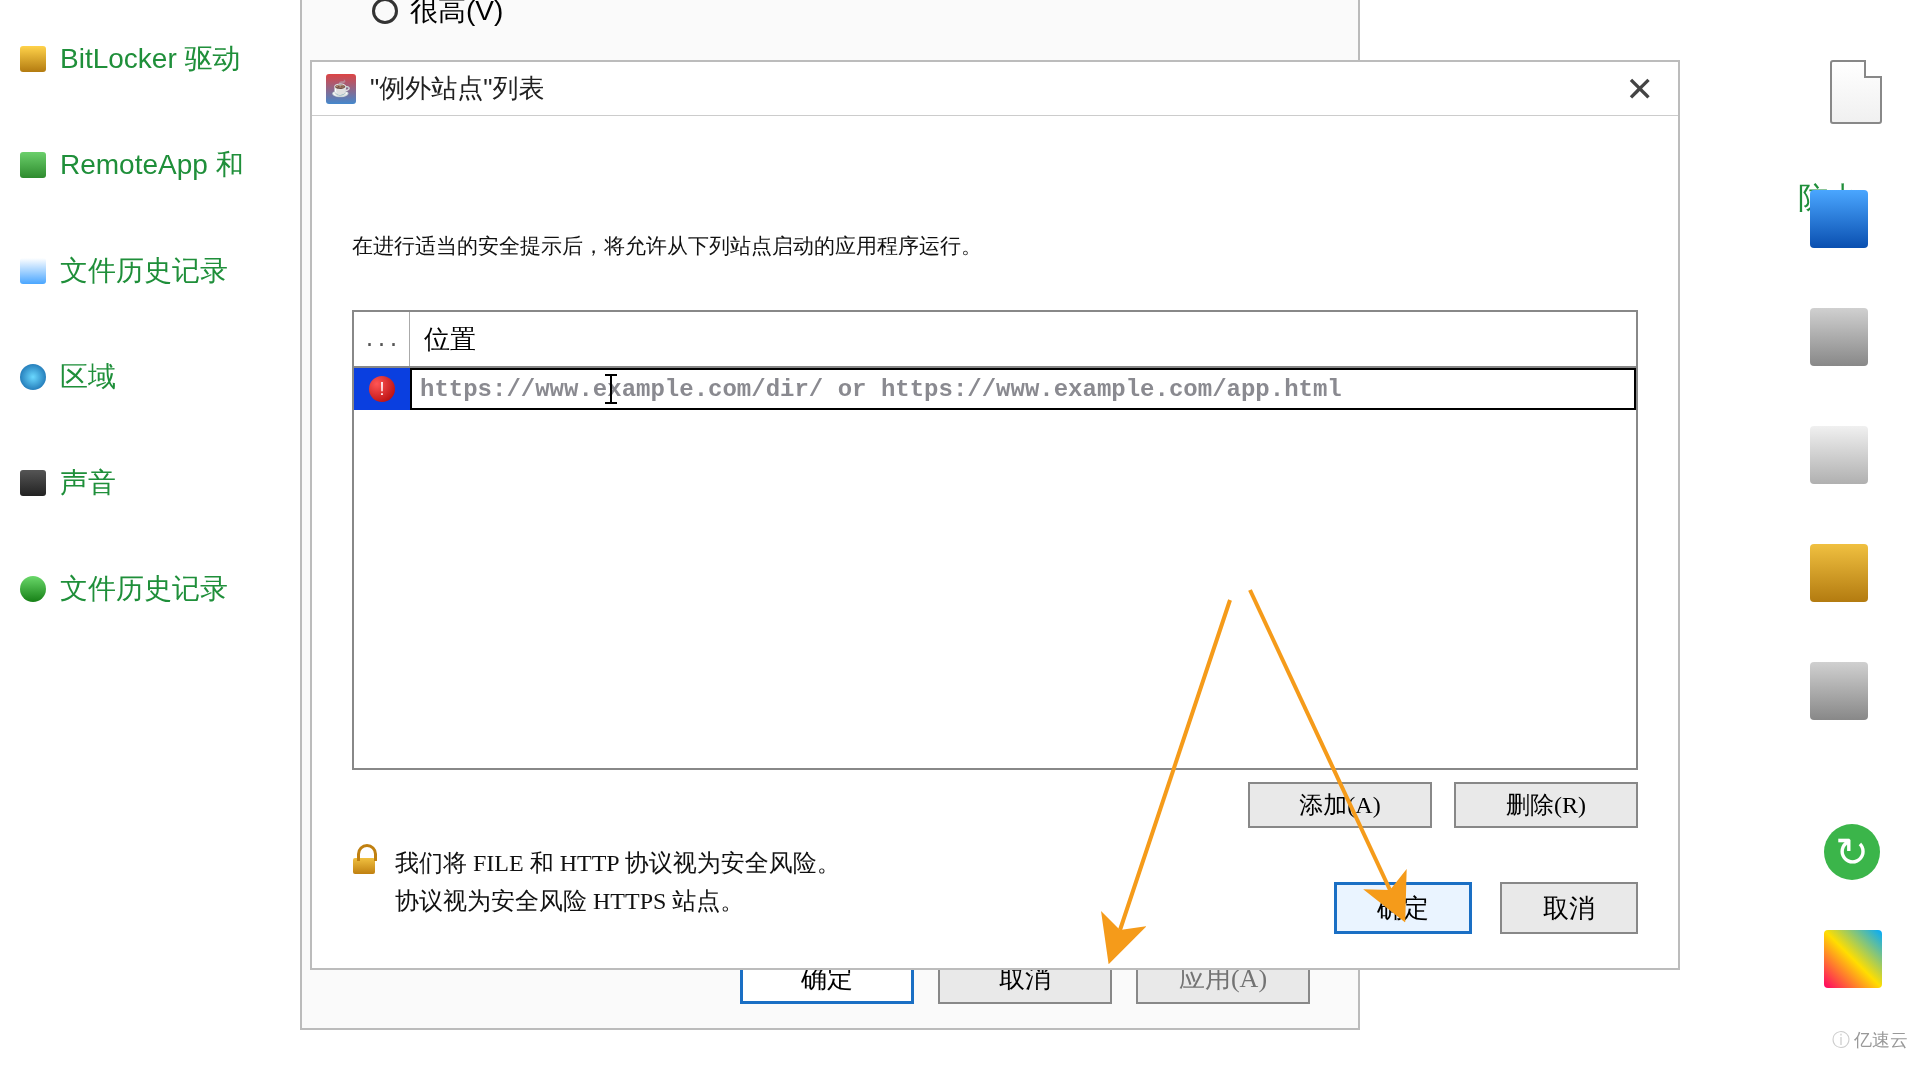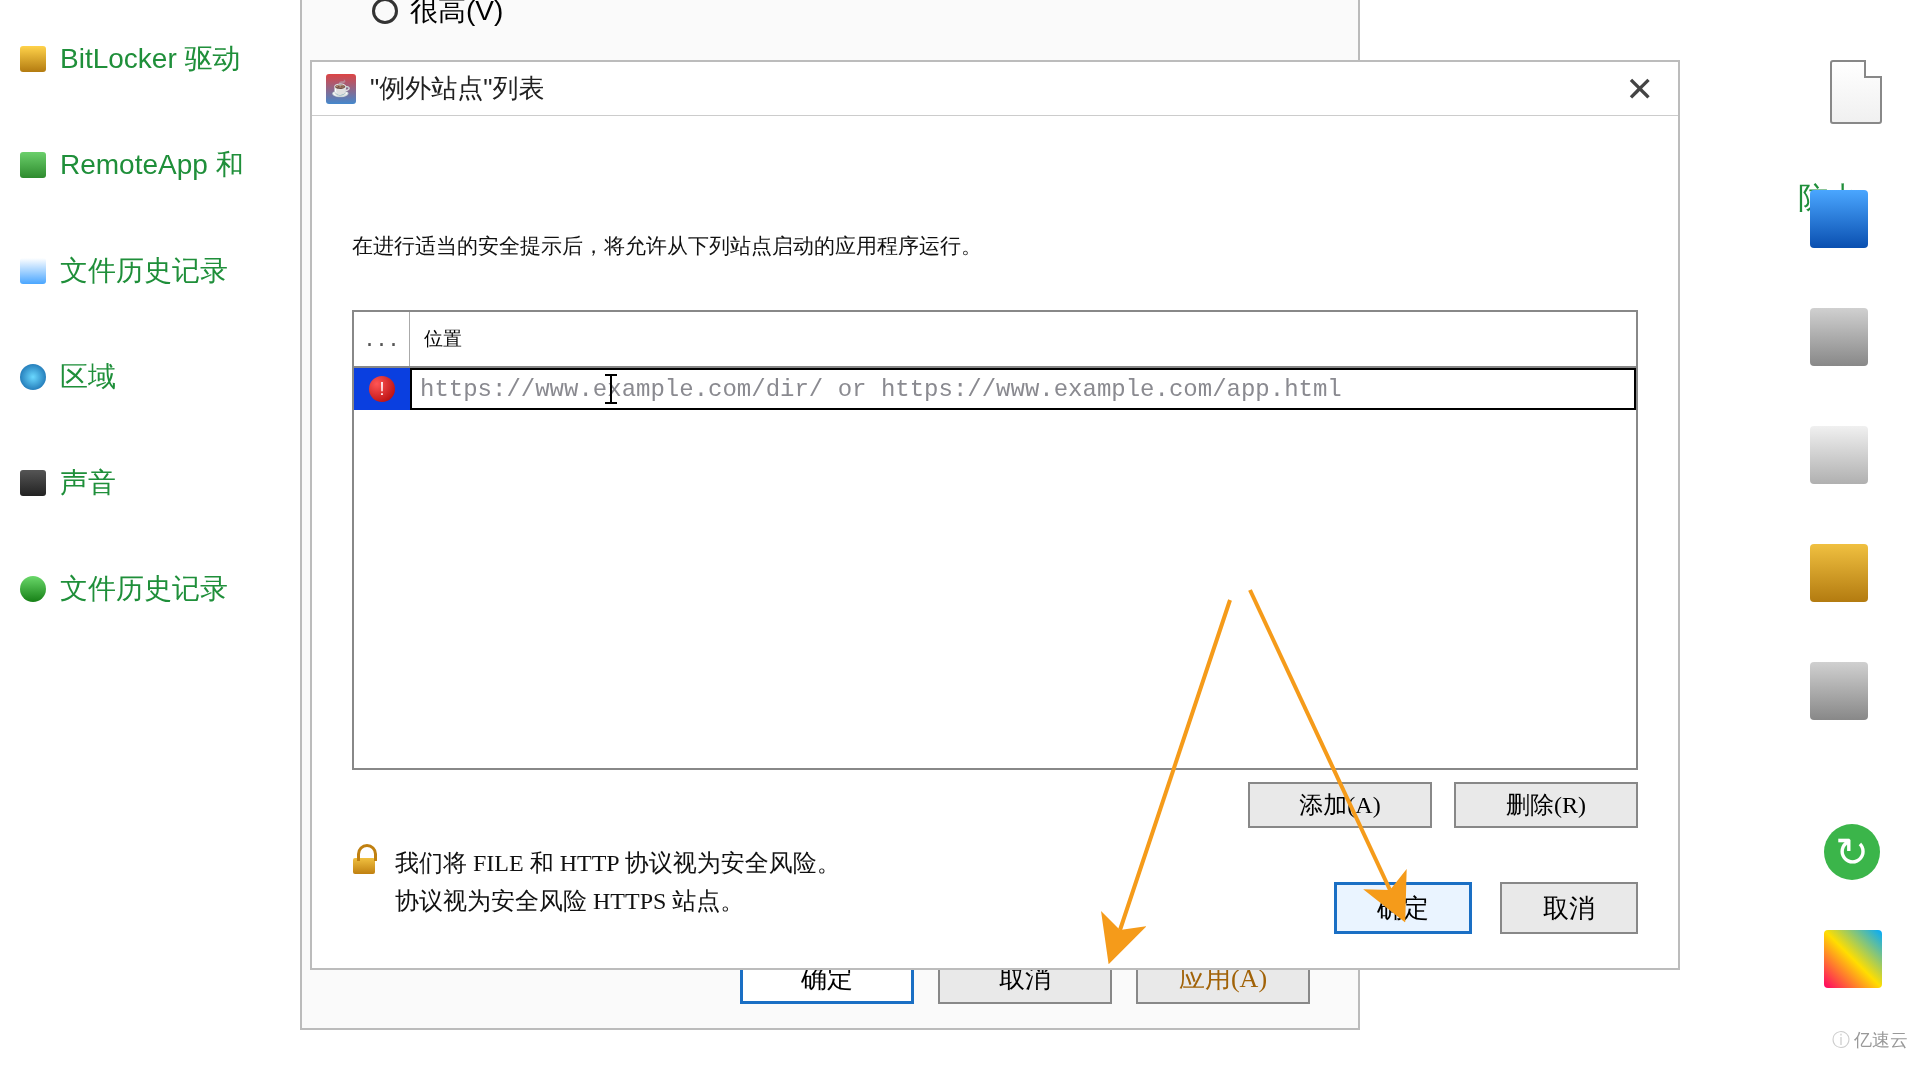--- a/index.html
+++ b/index.html
@@ -24,40 +24,40 @@
 .sync-icon { position:absolute; right:40px; top:824px; width:56px; height:56px; border-radius:50%; background:#3bb54a; display:flex; align-items:center; justify-content:center; }
 .sync-icon:before { content:"↻"; color:#fff; font-size:40px; }
 
 
 .parent-dialog { position:absolute; left: 300px; top: -30px; width: 1060px; height: 1060px; border: 2px solid #bbb; background:#fafafa; }
 .radio-row { position:absolute; top:20px; left:70px; display:flex; align-items:center; font-size:28px; }
 .radio { width:26px; height:26px; border:3px solid #333; border-radius:50%; margin-right:12px; }
 .parent-btns { position:absolute; bottom: 24px; right: 48px; display:flex; gap:24px; }
 .parent-btn { width: 174px; height: 52px; border: 2px solid #888; background:#e9e9e9; font-size:26px; display:flex; align-items:center; justify-content:center; font-family: "SimSun"; }
 .parent-btn.ok { border: 3px solid #1a6fc4; background: #fff; }
-.parent-btn.apply { color: #a16207; }
+.parent-btn.apply { color: #737373; }
 
 
 .modal { position:absolute; left:310px; top:60px; width:1370px; height:910px; background:#fff; border:2px solid #bcbcbc; }
 .titlebar { height:54px; display:flex; align-items:center; border-bottom:1px solid #ccc; padding:0 14px; }
 .java-icon { width:30px; height:30px; background: linear-gradient(#d44,#48c); border-radius:3px; margin-right:14px; display:flex; align-items:center; justify-content:center; color:#fff; font-size:16px; }
 .title { font-size:26px; color:#222; }
 .close-x { margin-left:auto; font-size:34px; color:#444; padding:0 10px; cursor:pointer; }
 
 .desc { position:absolute; top:170px; left:40px; font-size:21px; color:#111; }
 
 .table { position:absolute; top:248px; left:40px; right:40px; height:460px; border:2px solid #888; background:#fff; }
 .thead { height:56px; border-bottom:2px solid #888; display:flex; }
 .th-dots { width:56px; border-right:1px solid #aaa; display:flex; align-items:center; justify-content:center; font-family: monospace; color:#555; font-size:20px; }
-.th-loc { flex:1; display:flex; align-items:center; padding-left:14px; font-size:19px;font-family:Liberation Serif, serif; }
+.th-loc { flex:1; display:flex; align-items:center; padding-left:14px; font-size:26px;font-family:Liberation Serif, serif; }
 .trow { height:42px; display:flex; }
 .td-icon { width:56px; background:#0a3fe0; display:flex; align-items:center; justify-content:center; }
 .alert { width:26px; height:26px; background: radial-gradient(circle at 30% 30%, #f55, #a00); border-radius:50%; display:flex; align-items:center; justify-content:center; color:#fff; font-size:18px; }
 .td-input { flex:1; border:2px solid #000; position:relative; }
-.url-input { width:100%; height:100%; border:none; font-family: "Courier New", monospace; font-size:24px; padding-left:8px; color:#111; }
+.url-input { width:100%; height:100%; border:none; font-family: "Courier New", monospace; font-size:24px; padding-left:8px; color:#111;font-weight:bold; }
 .url-input::placeholder { color:#8a8a90; }
 .text-cursor { position:absolute; left:198px; top:4px; width:2px; height:30px; background:#000; }
 .text-cursor:before, .text-cursor:after { content:""; position:absolute; width:12px; height:2px; background:#000; left:-5px; }
 .text-cursor:before { top:0; }
 .text-cursor:after { bottom:0; }
 
 .addremove { position:absolute; top:720px; right:40px; display:flex; gap:22px; }
 .ar-btn { width:184px; height:46px; border:2px solid #888; background:#e9e9e9; font-family:"SimSun"; font-size:24px; display:flex; align-items:center; justify-content:center; }
 
 .warn-row { position:absolute; top:782px; left:39px; display:flex; align-items:flex-start; }

